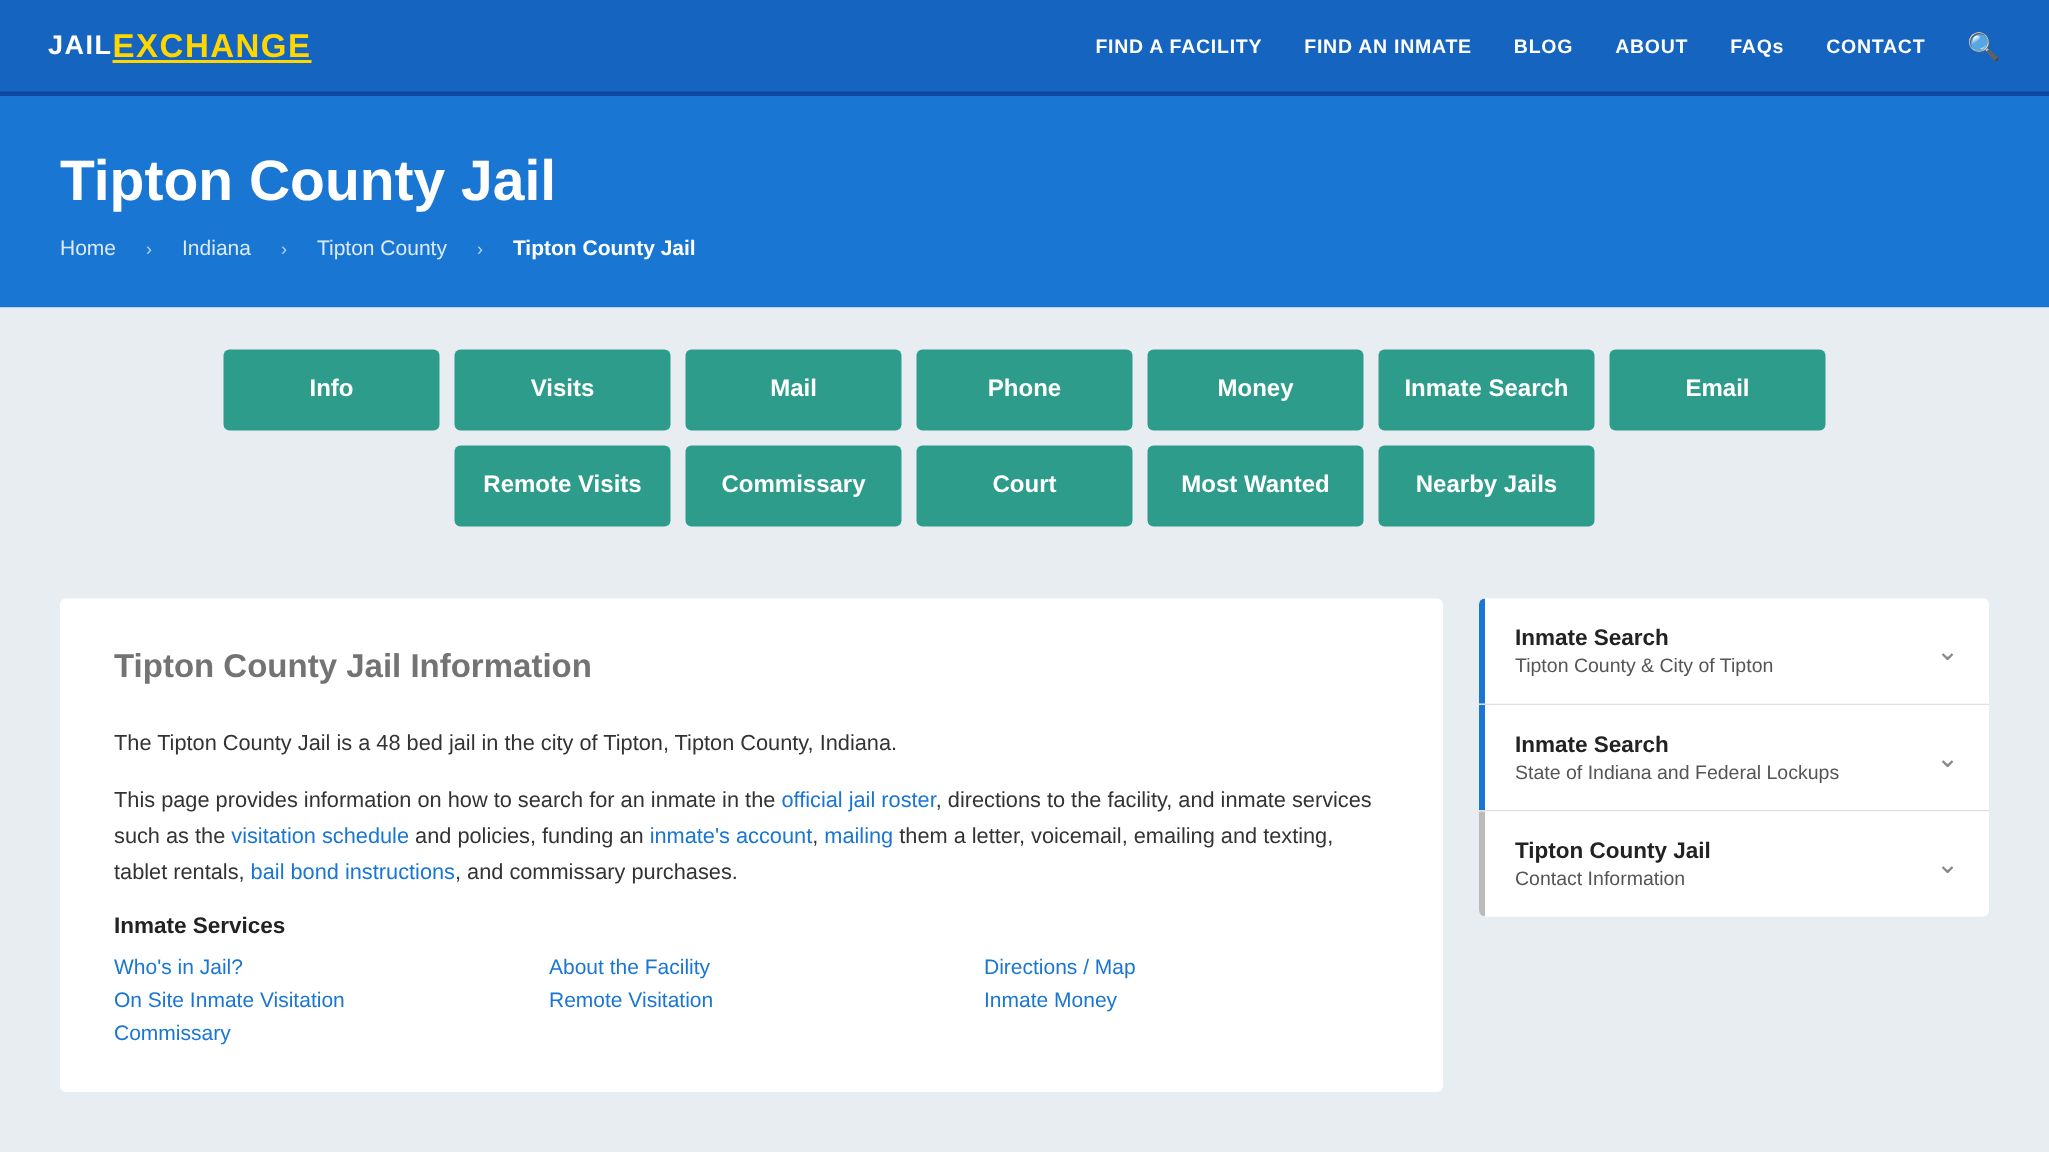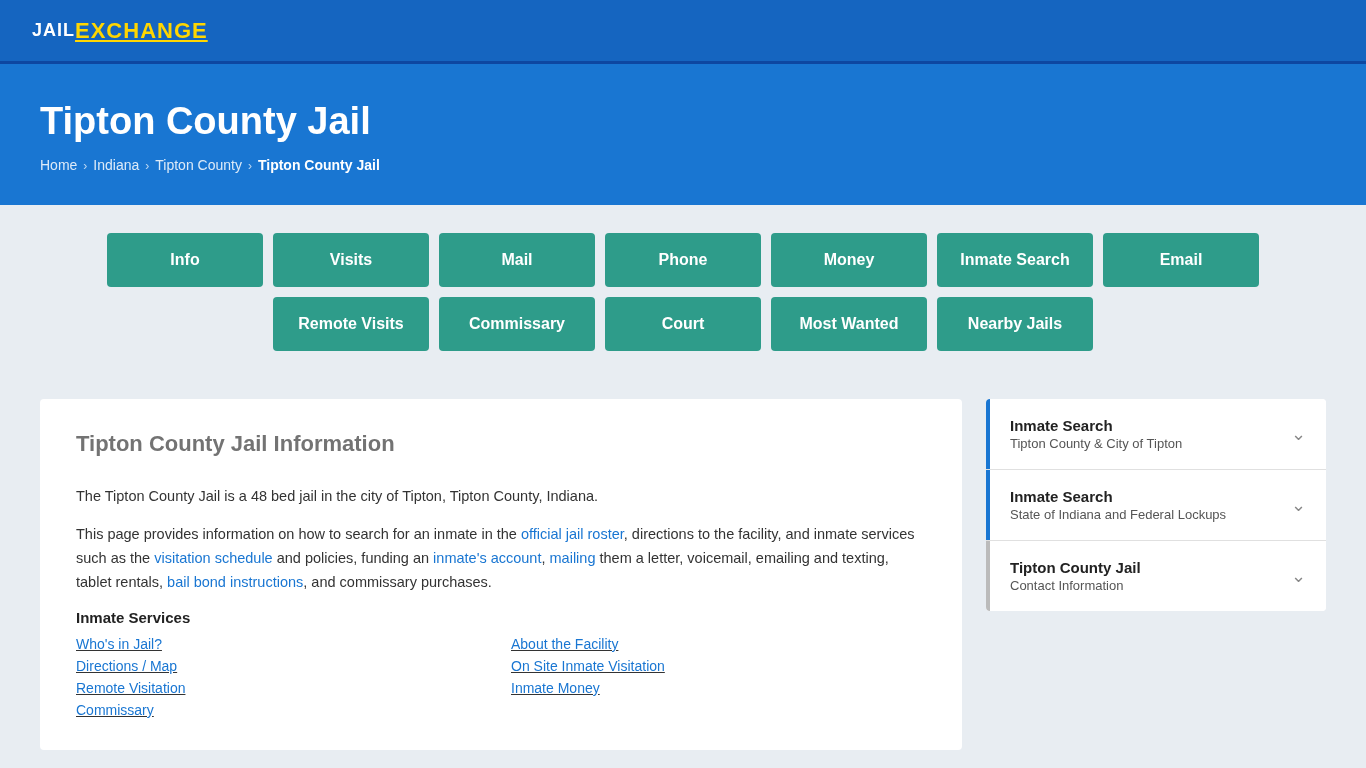--- a/index.html
+++ b/index.html
@@ -60,21 +60,21 @@
     }
     .hero-title {
       color: #fff;
       font-size: 38px;
       font-weight: 800;
       margin-bottom: 14px;
     }
     .breadcrumb {
       display: flex;
       align-items: flex-end;
-      gap: 6px;
+      gap: 20px;
       font-size: 14px;
     }
     .breadcrumb-item {
       color: rgba(255,255,255,0.85);
       cursor: pointer;
       text-decoration: none;
     }
     .breadcrumb-sep {
       color: rgba(255,255,255,0.7);
       font-size: 12px;
@@ -100,21 +100,21 @@
       justify-content: center;
     }
     .nav-btn {
       background: #2e9c8a;
       color: #fff;
       border: none;
       border-radius: 4px;
       font-size: 16px;
       font-weight: 600;
       padding: 18px 0;
-      width: 156px;
+      width: 144px;
       cursor: pointer;
       text-align: center;
       transition: background 0.2s;
     }
 
     
     .main-content {
       display: flex;
       gap: 24px;
       padding: 28px 40px 40px 40px;
@@ -149,23 +149,22 @@
     }
     .services-title {
       font-size: 15px;
       font-weight: 800;
       color: #222;
       margin-top: 10px;
       margin-bottom: 10px;
     }
     .services-grid {
       display: grid;
-      grid-template-columns: 1fr 1fr;
+      grid-template-columns: 1fr 1fr 1fr;
       gap: 6px 20px;
-      text-decoration: underline;
     }
     .service-link {
       font-size: 14px;
       color: #1976d2;
       text-decoration: none;
       cursor: pointer;
     }
 
     
     .right-panel {
@@ -213,20 +212,29 @@
     }
   </style>
 </head>
 <body>
 
 <header class="header">
   <div class="logo">
     <span class="logo-jail">JAIL</span>
       <span class="logo-exchange">EXCHANGE</span>
   </div>
+  <nav class="nav">
+    <a class="nav-item">FIND A FACILITY</a>
+    <a class="nav-item">FIND AN INMATE</a>
+    <a class="nav-item">BLOG</a>
+    <a class="nav-item">ABOUT</a>
+    <a class="nav-item">FAQs</a>
+    <a class="nav-item">CONTACT</a>
+    <button class="search-icon-btn">🔍</button>
+  </nav>
 </header>
 
 <section class="hero">
   <h1 class="hero-title">Tipton County Jail</h1>
   <nav class="breadcrumb">
     <a class="breadcrumb-item">Home</a>
     <span class="breadcrumb-sep">›</span>
     <a class="breadcrumb-item">Indiana</a>
     <span class="breadcrumb-sep">›</span>
     <a class="breadcrumb-item">Tipton County</a>

